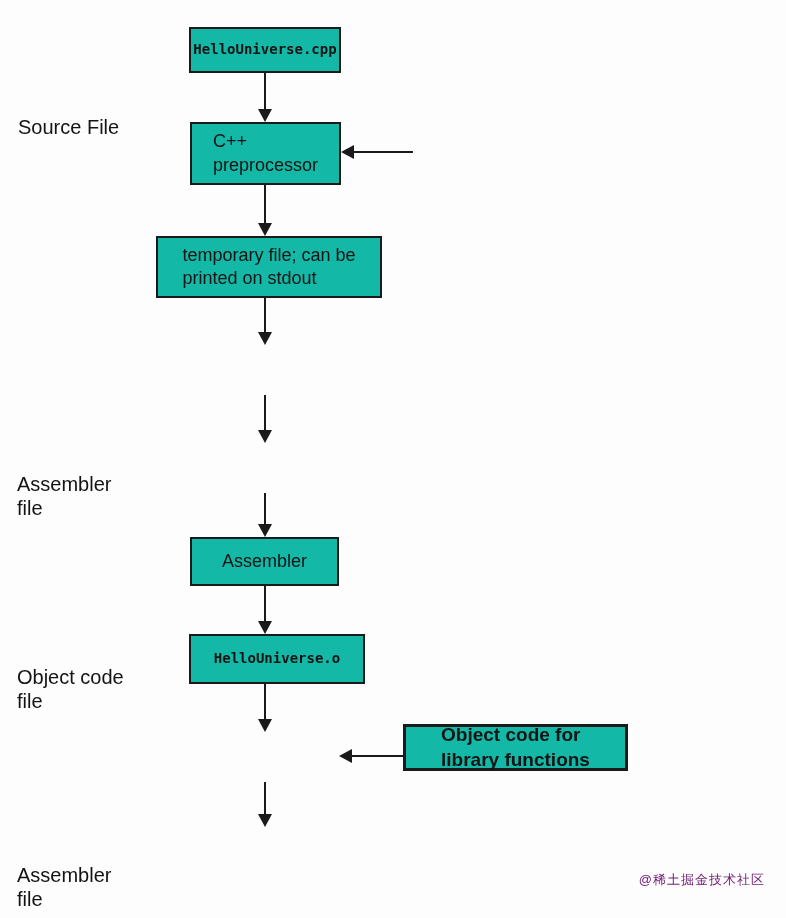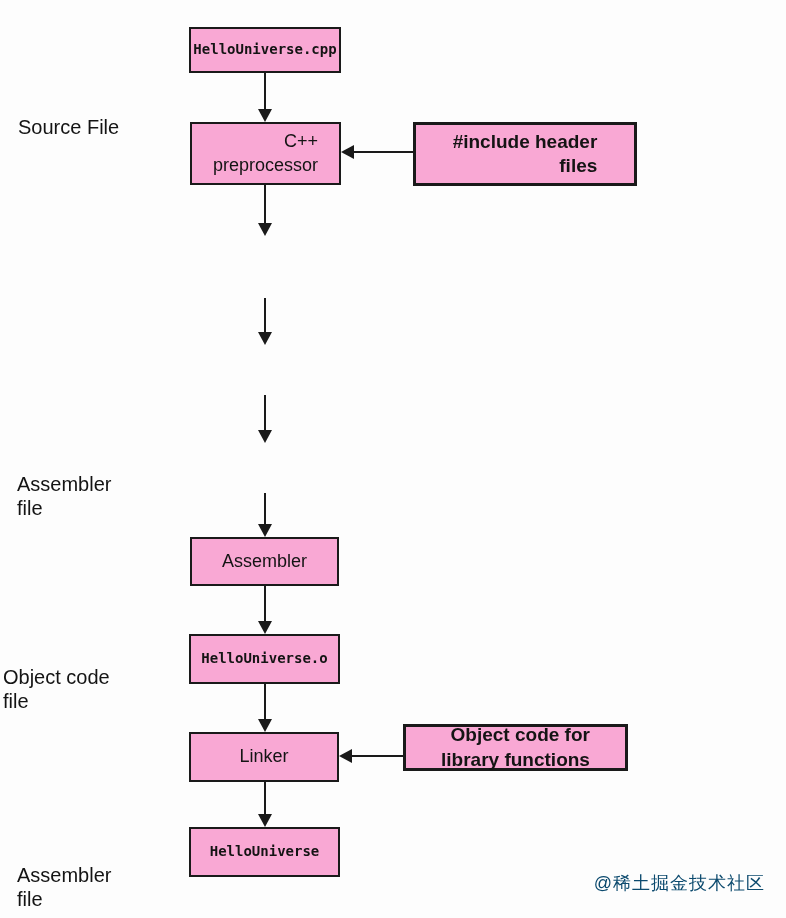--- a/index.html
+++ b/index.html
@@ -13,25 +13,25 @@
     height: 918px;
     background: #fdfdfd;
     font-family: "Liberation Sans", sans-serif;
     color: #141414;
     overflow: hidden;
   }
   .box {
     position: absolute;
     box-sizing: border-box;
     border: 2px solid #1a1a1a;
-    background: #f9a8d4;
+    background: #14b8a6;
     display: flex;
     align-items: center;
     justify-content: center;
-    text-align: right;
+    text-align: left;
     white-space: pre-line;
     line-height: 1.28;
   }
   .file-box {
     font-family: "DejaVu Sans Mono", "Liberation Mono", monospace;
     font-weight: bold;
     font-size: 14px;
   }
   .proc-box {
     font-size: 18px;
@@ -93,59 +93,57 @@
     width: 0;
     height: 0;
     border-top: 7px solid transparent;
     border-bottom: 7px solid transparent;
     border-right: 13px solid #1a1a1a;
   }
   .watermark {
     position: absolute;
     right: 21px;
     top: 871px;
-    font-size: 18px;
-    color: #0c4a6e;
+    font-size: 13px;
+    color: #701a75;
     letter-spacing: 1px;
   }
 </style>
 </head>
 <body>
 
 <div class="stage">
 
   <div class="side-label" style="left:18px; top:91px;">Source File</div>
   <div class="side-label" style="left:17px; top:448px;">Assembler
 file</div>
-  <div class="side-label" style="left:3px; top:641px;">Object code
+  <div class="side-label" style="left:17px; top:641px;">Object code
 file</div>
   <div class="side-label" style="left:17px; top:839px;">Assembler
 file</div>
 
   <div class="box file-box" style="left:189px; top:27px; width:152px; height:46px;">HelloUniverse.cpp</div>
 
   <div class="box proc-box" style="left:190px; top:122px; width:151px; height:63px;">C++
 preprocessor</div>
 
-  <div class="box input-box" style="left:413px; top:122px; width:224px; height:64px;">#include header
-files</div>
 
+  <div class="box proc-box" style="left:156px; top:236px; width:226px; height:62px;">temporary file; can be
+printed on stdout</div>
 
 
 
   <div class="box proc-box" style="left:190px; top:537px; width:149px; height:49px;">Assembler</div>
 
-  <div class="box file-box" style="left:189px; top:634px; width:151px; height:50px;">HelloUniverse.o</div>
+  <div class="box file-box" style="left:189px; top:634px; width:176px; height:50px;">HelloUniverse.o</div>
 
-  <div class="box proc-box" style="left:189px; top:732px; width:150px; height:50px;">Linker</div>
 
   <div class="box input-box" style="left:403px; top:724px; width:225px; height:47px;">Object code for
 library functions</div>
 
-  <div class="box file-box" style="left:189px; top:827px; width:151px; height:50px;">HelloUniverse</div>
 
   <div class="arrow-v" style="left:258px; top:73px;  height:49px;">
       <div class="shaft"></div>
       <div class="head"></div>
     </div>
   <div class="arrow-v" style="left:258px; top:185px; height:51px;">
       <div class="shaft"></div>
       <div class="head"></div>
     </div>
   <div class="arrow-v" style="left:258px; top:298px; height:47px;">

